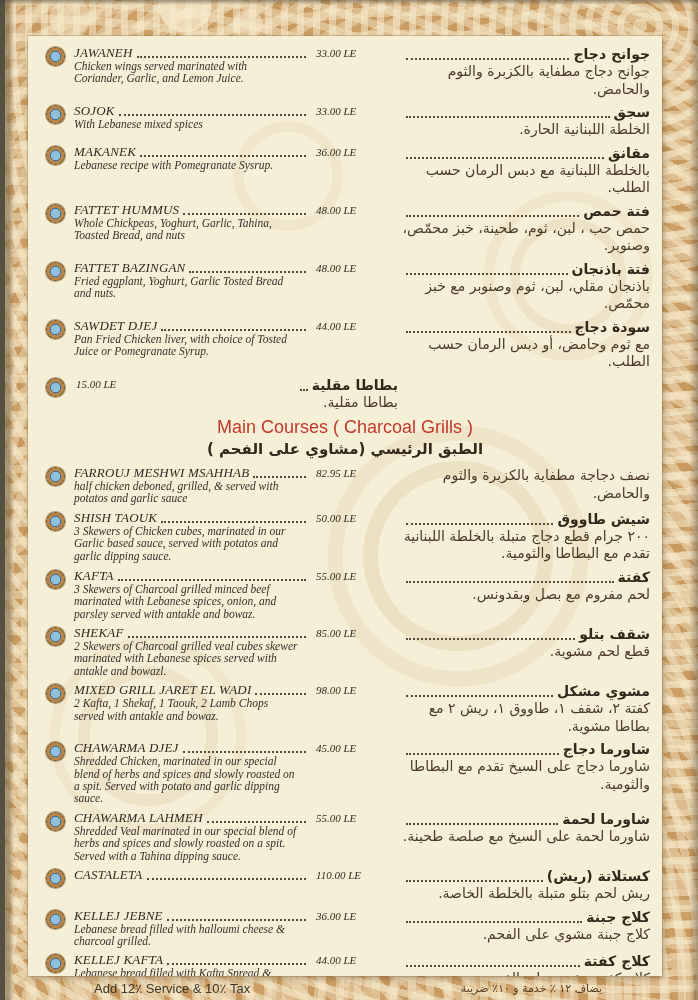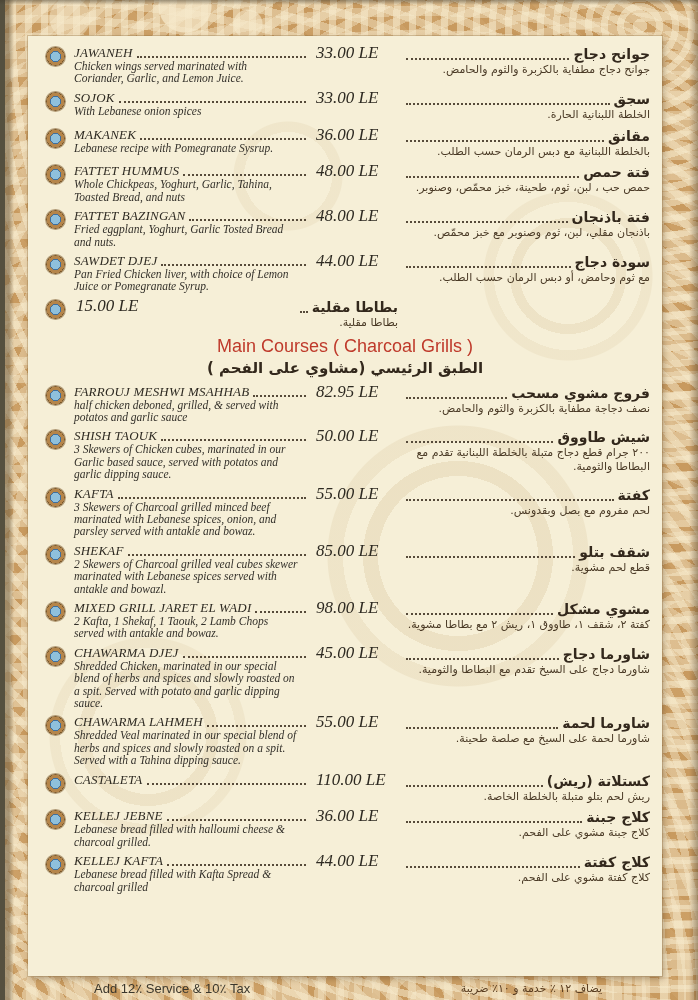--- a/index.html
+++ b/index.html
@@ -38,25 +38,25 @@
 
   .row{display:grid;grid-template-columns:30px 236px 84px 1fr;column-gap:4px;
     align-items:start;margin-bottom:6px;}
   .badge{width:19px;height:19px;border-radius:50%;justify-self:center;margin-top:1px;
     background:radial-gradient(circle at 50% 50%, #8fc0dc 0 4.5px, #3f6f9e 4.5px 5.5px, #b5854a 5.5px 8.6px, #7a5526 8.6px 9.5px, rgba(0,0,0,0) 9.5px);
     box-shadow:0 0 0 1px rgba(122,85,38,.55);}
   .en-line{display:flex;align-items:flex-end;}
   .en-name{font-style:italic;font-size:13px;line-height:14px;color:#2e2a22;letter-spacing:.2px;white-space:nowrap;}
   .leader{flex:1;min-width:8px;border-bottom:2px dotted #564a3a;margin:0 4px 2px 4px;height:10px;}
   .en-desc{font-style:italic;font-size:11.5px;line-height:1.08;color:#33302a;max-width:225px;}
-  .price{font-style:italic;font-size:17px;line-height:14px;color:#2e2a22;white-space:nowrap;padding-left:2px;}
+  .price{font-style:italic;font-size:11px;line-height:14px;color:#2e2a22;white-space:nowrap;padding-left:2px;}
   .ar{font-family:"DejaVu Sans", sans-serif;}
   .ar-line{display:flex;align-items:flex-end;}
   .ar-name{font-weight:bold;font-size:14px;line-height:16px;color:#33281c;white-space:nowrap;}
-  .ar-desc{font-size:11px;line-height:1.25;color:#4a3a26;text-align:right;margin-top:1px;}
+  .ar-desc{font-size:14px;line-height:1.25;color:#4a3a26;text-align:right;margin-top:1px;}
 
   .section-heading{text-align:center;margin:4px 0 8px 0;}
   .section-heading .en{font-family:"Liberation Sans", sans-serif;font-weight:normal;font-size:18px;line-height:20px;}
   .section-heading .ar{font-size:15px;font-weight:bold;color:#33281c;margin-top:3px;font-family:"DejaVu Sans", sans-serif;}
 
   .footer{position:absolute;left:28px;right:36px;bottom:3px;height:18px;z-index:6;
     display:flex;justify-content:space-between;align-items:center;padding:0 60px 0 66px;}
   .footer .en{font-family:"Liberation Sans", sans-serif;font-size:13px;color:#3b372c;}
   .footer .ar{font-family:"DejaVu Sans", sans-serif;font-size:11px;font-weight:normal;color:#5a3d20;}
 </style>
@@ -90,21 +90,21 @@
         </div>
       </div>
 
       <div class="row">
         <span class="badge"></span>
         <div class="en">
           <div class="en-line">
             <span class="en-name">SOJOK</span>
             <span class="leader"></span>
           </div>
-          <div class="en-desc">With Lebanese onion spices</div>
+          <div class="en-desc">With Lebanese mixed spices</div>
         </div>
         <div class="price">33.00  LE</div>
         <div class="ar" dir="rtl">
           <div class="ar-line">
             <span class="ar-name">سجق</span>
             <span class="leader"></span>
           </div>
           <div class="ar-desc">الخلطة اللبنانية الحارة.</div>
         </div>
       </div>
@@ -166,21 +166,21 @@
         </div>
       </div>
 
       <div class="row">
         <span class="badge"></span>
         <div class="en">
           <div class="en-line">
             <span class="en-name">SAWDET DJEJ</span>
             <span class="leader"></span>
           </div>
-          <div class="en-desc">Pan Fried Chicken liver, with choice of Lemon Juice or Pomegranate Syrup.</div>
+          <div class="en-desc">Pan Fried Chicken liver, with choice of Tosted Juice or Pomegranate Syrup.</div>
         </div>
         <div class="price">44.00  LE</div>
         <div class="ar" dir="rtl">
           <div class="ar-line">
             <span class="ar-name">سودة دجاج</span>
             <span class="leader"></span>
           </div>
           <div class="ar-desc">مع ثوم وحامض، أو دبس الرمان حسب الطلب.</div>
         </div>
       </div>
@@ -209,24 +209,20 @@
         <span class="badge"></span>
         <div class="en">
           <div class="en-line">
             <span class="en-name">FARROUJ MESHWI MSAHHAB</span>
             <span class="leader"></span>
           </div>
           <div class="en-desc">half chicken deboned, grilled, &amp; served with  potatos and garlic sauce</div>
         </div>
         <div class="price">82.95  LE</div>
         <div class="ar" dir="rtl">
-          <div class="ar-line">
-            <span class="ar-name">فروج مشوي مسحب</span>
-            <span class="leader"></span>
-          </div>
           <div class="ar-desc">نصف دجاجة مطفاية بالكزبرة والثوم والحامض.</div>
         </div>
       </div>
 
       <div class="row">
         <span class="badge"></span>
         <div class="en">
           <div class="en-line">
             <span class="en-name">SHISH TAOUK</span>
             <span class="leader"></span>

